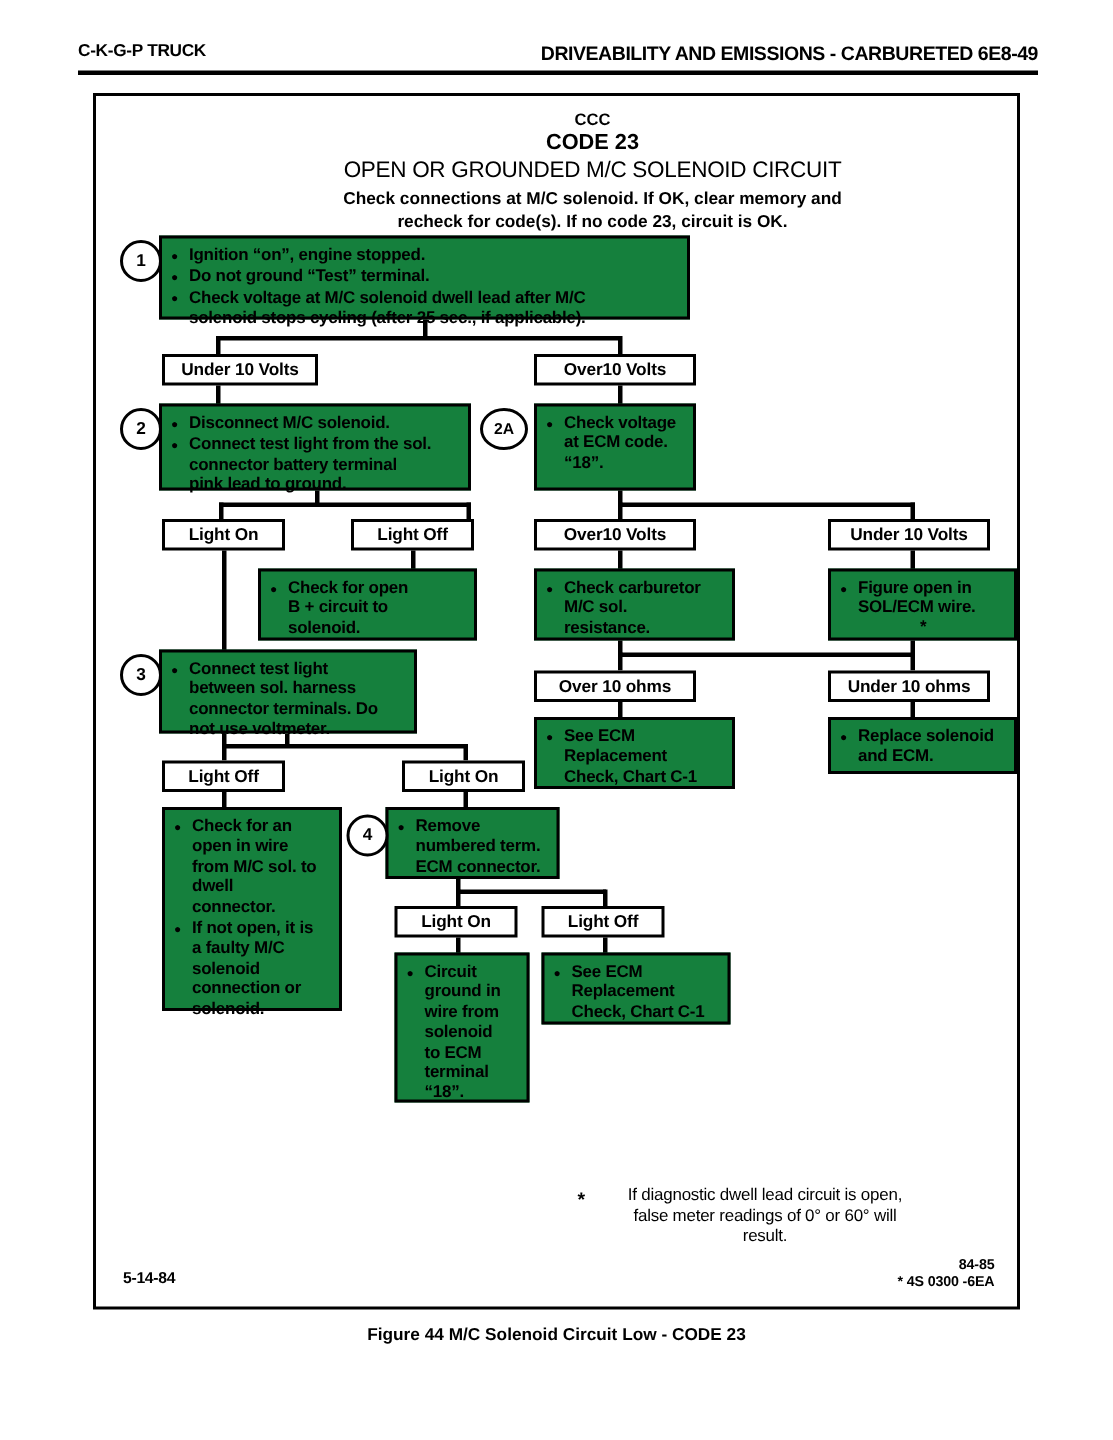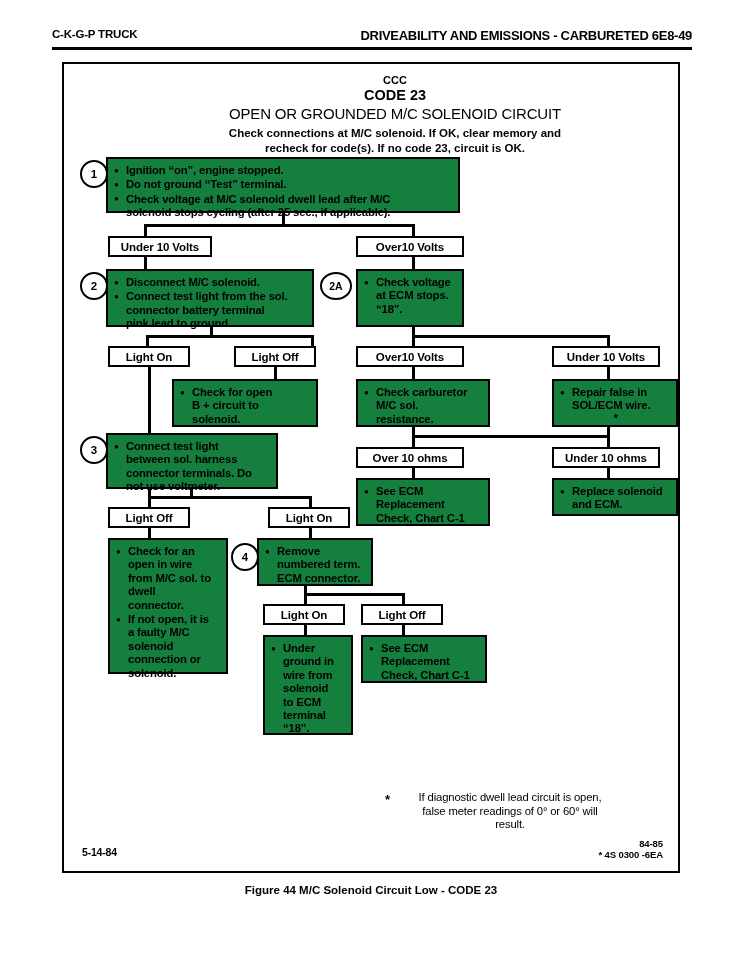--- a/index.html
+++ b/index.html
@@ -96,21 +96,21 @@
       <li>Connect test light from the sol.</li>
       <li class="noB" style="margin-top:-1px">connector battery terminal</li>
       <li class="noB" style="margin-top:-1px">pink lead to ground.</li>
     </ul>
   </div>
 
   <div class="circ wide" style="left:256px;top:208px;">2A</div>
   <div class="blk" style="left:292px;top:205px;width:108px;height:58px;">
     <ul class="items">
       <li>Check voltage</li>
-      <li class="noB" style="margin-top:-1px">at ECM stops.</li>
+      <li class="noB" style="margin-top:-1px">at ECM code.</li>
       <li class="noB" style="margin-top:-1px">“18”.</li>
     </ul>
   </div>
 
   <div class="ln vl" style="left:146px;top:263px;height:10px;"></div>
   <div class="ln hl" style="left:82px;top:271px;width:168px;"></div>
   <div class="ln vl" style="left:82px;top:271px;height:11px;"></div>
   <div class="ln vl" style="left:247px;top:271px;height:11px;"></div>
 
   <div class="lbl" style="left:44px;top:282px;width:82px;height:21px;">Light On</div>
@@ -140,21 +140,21 @@
   <div class="blk" style="left:292px;top:315px;width:134px;height:48px;">
     <ul class="items">
       <li>Check carburetor</li>
       <li class="noB" style="margin-top:-1px">M/C sol.</li>
       <li class="noB" style="margin-top:-1px">resistance.</li>
     </ul>
   </div>
 
   <div class="blk" style="left:488px;top:315px;width:126px;height:48px;">
     <ul class="items">
-      <li>Repair false in</li>
+      <li>Figure open in</li>
       <li class="noB" style="margin-top:-1px">SOL/ECM wire.</li>
       <li class="noB" style="margin-top:-2px;text-align:center;padding-left:0;">*</li>
     </ul>
   </div>
 
   <div class="ln vl" style="left:348px;top:363px;height:10px;"></div>
   <div class="ln hl" style="left:348px;top:371px;width:198px;"></div>
   <div class="ln vl" style="left:348px;top:371px;height:12px;"></div>
   <div class="ln vl" style="left:543px;top:363px;height:20px;"></div>
 
@@ -230,21 +230,21 @@
   <div class="ln vl" style="left:338px;top:529px;height:11px;"></div>
 
   <div class="lbl" style="left:199px;top:540px;width:82px;height:21px;">Light On</div>
   <div class="lbl" style="left:297px;top:540px;width:82px;height:21px;">Light Off</div>
 
   <div class="ln vl" style="left:240px;top:561px;height:11px;"></div>
   <div class="ln vl" style="left:338px;top:561px;height:11px;"></div>
 
   <div class="blk" style="left:199px;top:571px;width:90px;height:100px;">
     <ul class="items">
-      <li>Under</li>
+      <li>Circuit</li>
       <li class="noB" style="margin-top:-1px">ground in</li>
       <li class="noB" style="margin-top:-1px">wire from</li>
       <li class="noB" style="margin-top:-1px">solenoid</li>
       <li class="noB" style="margin-top:-1px">to ECM</li>
       <li class="noB" style="margin-top:-1px">terminal</li>
       <li class="noB" style="margin-top:-1px">“18”.</li>
     </ul>
   </div>
 
   <div class="blk" style="left:297px;top:571px;width:126px;height:48px;">

